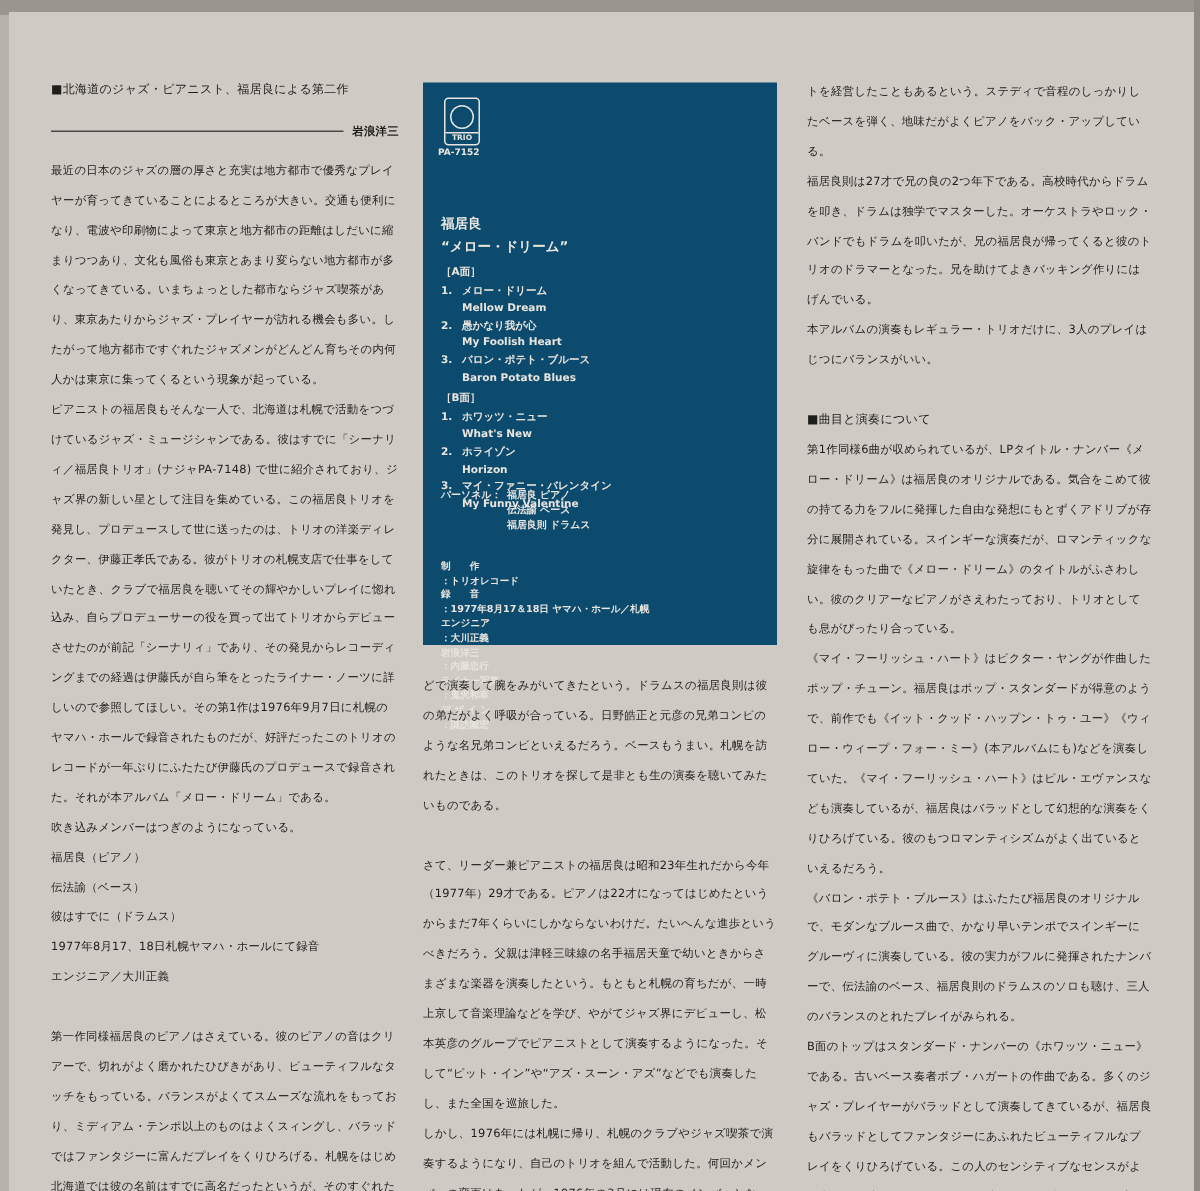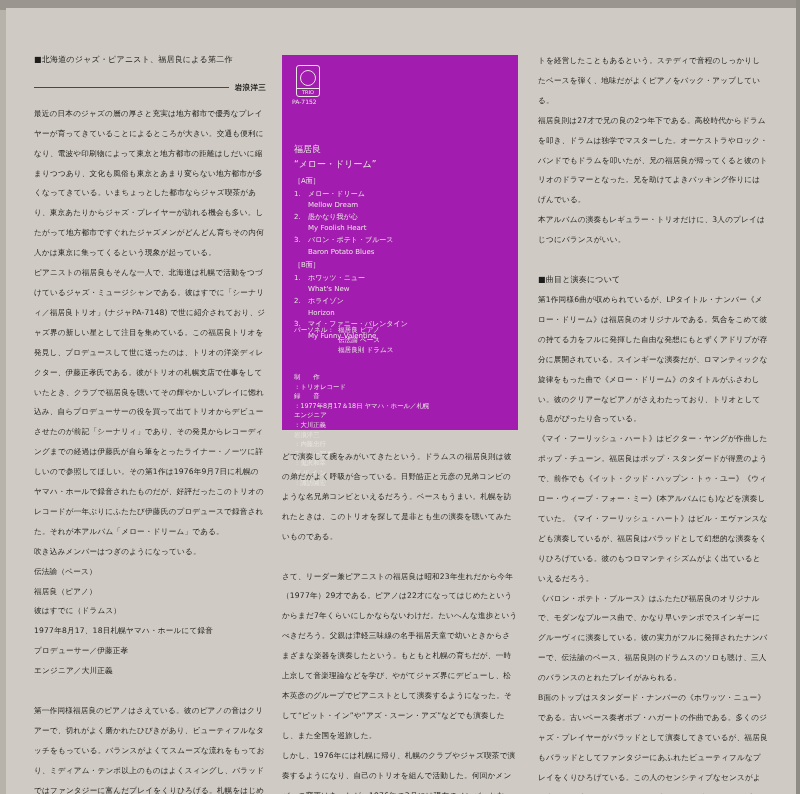--- a/index.html
+++ b/index.html
@@ -9,21 +9,21 @@
   .col{position:absolute;font-size:7.6px;line-height:19.9px;letter-spacing:0.2px;}
   .col p{margin:0;}
   .col1{left:34px;top:50px;width:232px;}
   .col3{left:538px;top:51px;width:230px;}
   .col2b{left:282px;top:447px;width:236px;}
   .heading{font-weight:normal;font-size:8px;margin:0;}
   .author-row{display:flex;align-items:center;margin:8px 0 6px 0;}
   .author-rule{flex:1;height:1px;background:#4a4744;margin-right:6px;}
   .author{font-size:7.6px;font-weight:bold;}
   .gap{height:20px;}
-  .panel{position:absolute;left:282px;top:55px;width:236px;height:375px;background:#a21caf;color:#e8e5df;}
+  .panel{position:absolute;left:282px;top:55px;width:236px;height:375px;background:#0c4a6e;color:#e8e5df;font-weight:bold;}
   .logo{position:absolute;left:14px;top:10px;width:22px;height:30px;border:1.4px solid #e8e5df;border-radius:3px;display:flex;flex-direction:column;align-items:center;justify-content:flex-end;}
   .logo-mark{width:14px;height:14px;border:1.2px solid #e8e5df;border-radius:50%;margin-bottom:2px;}
   .logo-text{font-size:5px;line-height:7px;border-top:1px solid #e8e5df;width:100%;text-align:center;}
   .catalog{position:absolute;left:10px;top:43px;font-size:6px;}
   .artist{position:absolute;left:12px;top:88px;font-size:9px;}
   .album{position:absolute;left:12px;top:103px;font-size:9px;}
   .tracks{position:absolute;left:12px;top:119px;font-size:7px;line-height:11.6px;}
   .side-label{margin:2px 0 1px 0;}
   .track{display:flex;}
   .tnum{width:14px;}
@@ -45,25 +45,24 @@
 
 <div class="col col1">
   <p class="heading">■北海道のジャズ・ピアニスト、福居良による第二作</p>
   <div class="author-row">
     <div class="author-rule"></div>
     <span class="author">岩浪洋三</span>
   </div>
   <p>最近の日本のジャズの層の厚さと充実は地方都市で優秀なプレイヤーが育ってきていることによるところが大きい。交通も便利になり、電波や印刷物によって東京と地方都市の距離はしだいに縮まりつつあり、文化も風俗も東京とあまり変らない地方都市が多くなってきている。いまちょっとした都市ならジャズ喫茶があり、東京あたりからジャズ・プレイヤーが訪れる機会も多い。したがって地方都市ですぐれたジャズメンがどんどん育ちその内何人かは東京に集ってくるという現象が起っている。</p>
   <p>ピアニストの福居良もそんな一人で、北海道は札幌で活動をつづけているジャズ・ミュージシャンである。彼はすでに「シーナリィ／福居良トリオ」(ナジャPA-7148) で世に紹介されており、ジャズ界の新しい星として注目を集めている。この福居良トリオを発見し、プロデュースして世に送ったのは、トリオの洋楽ディレクター、伊藤正孝氏である。彼がトリオの札幌支店で仕事をしていたとき、クラブで福居良を聴いてその輝やかしいプレイに惚れ込み、自らプロデューサーの役を買って出てトリオからデビューさせたのが前記「シーナリィ」であり、その発見からレコーディングまでの経過は伊藤氏が自ら筆をとったライナー・ノーツに詳しいので参照してほしい。その第1作は1976年9月7日に札幌のヤマハ・ホールで録音されたものだが、好評だったこのトリオのレコードが一年ぶりにふたたび伊藤氏のプロデュースで録音された。それが本アルバム「メロー・ドリーム」である。</p>
   <p>吹き込みメンバーはつぎのようになっている。</p>
+  <p>福居良（ピアノ）</p>
   <p>伝法諭（ベース）</p>
-  <p>福居良（ピアノ）</p>
   <p>彼はすでに（ドラムス）</p>
   <p>1977年8月17、18日札幌ヤマハ・ホールにて録音</p>
-  <p>プロデューサー／伊藤正孝</p>
   <p>エンジニア／大川正義</p>
   <div class="gap"></div>
   <p>第一作同様福居良のピアノはさえている。彼のピアノの音はクリアーで、切れがよく磨かれたひびきがあり、ビューティフルなタッチをもっている。バランスがよくてスムーズな流れをもっており、ミディアム・テンポ以上のものはよくスィングし、バラッドではファンタジーに富んだプレイをくりひろげる。札幌をはじめ北海道では彼の名前はすでに高名だったというが、そのすぐれたプレイがレコードを通して全国のジャズ愛好家に知られるようになったのは喜こばしいことだ。彼のピアノはさわやかで、目のさめるようなあざやかな指さばきをみせるが、無駄なものを排除したプレイはすがすがしい。よく澄んだ北海道のような空気のような透明な音と爽快さがあり、一度聴くと彼のプレイに惚れ込んでしまう人も多いのではなかろうか。その繊細なセンスとロマンティシズムによって女性ファンも多いと聞く。札幌にはジャズ喫茶やジャズ・クラブも多く、すすきのあたりは東京とそう変らない大都会である。ジャズは都会を住みよい場所としているので札幌でジャズが育っても不思議はない。彼は“ニカ”や“ジーどろ”な</p>
 </div>
 
 <div class="panel">
   <div class="logo">
     <div class="logo-mark"></div>
     <div class="logo-text">TRIO</div>
   </div>

